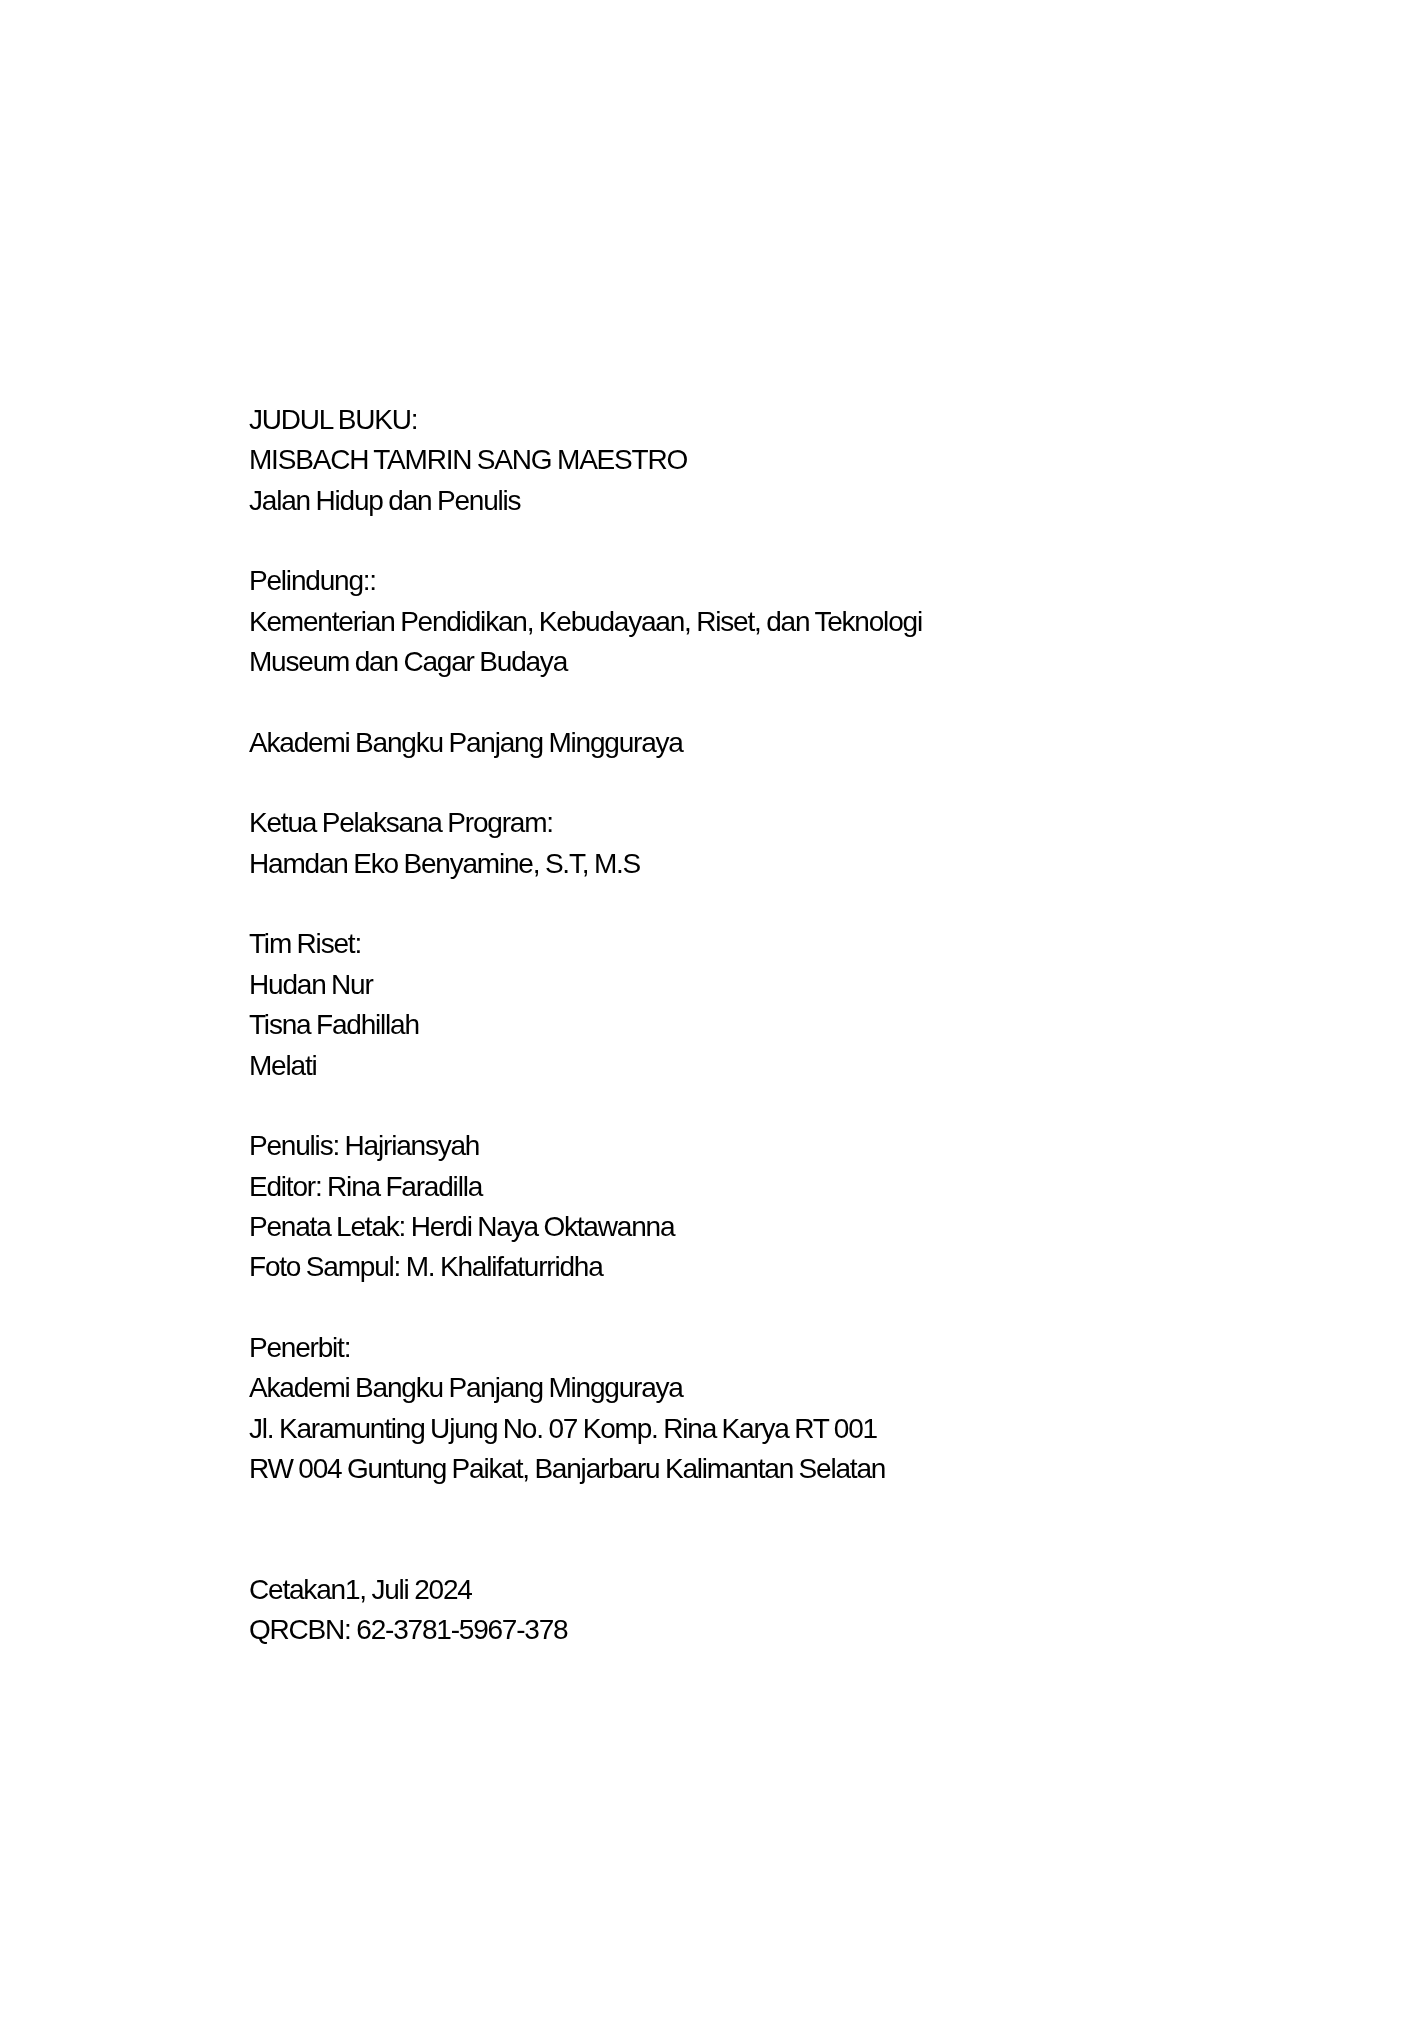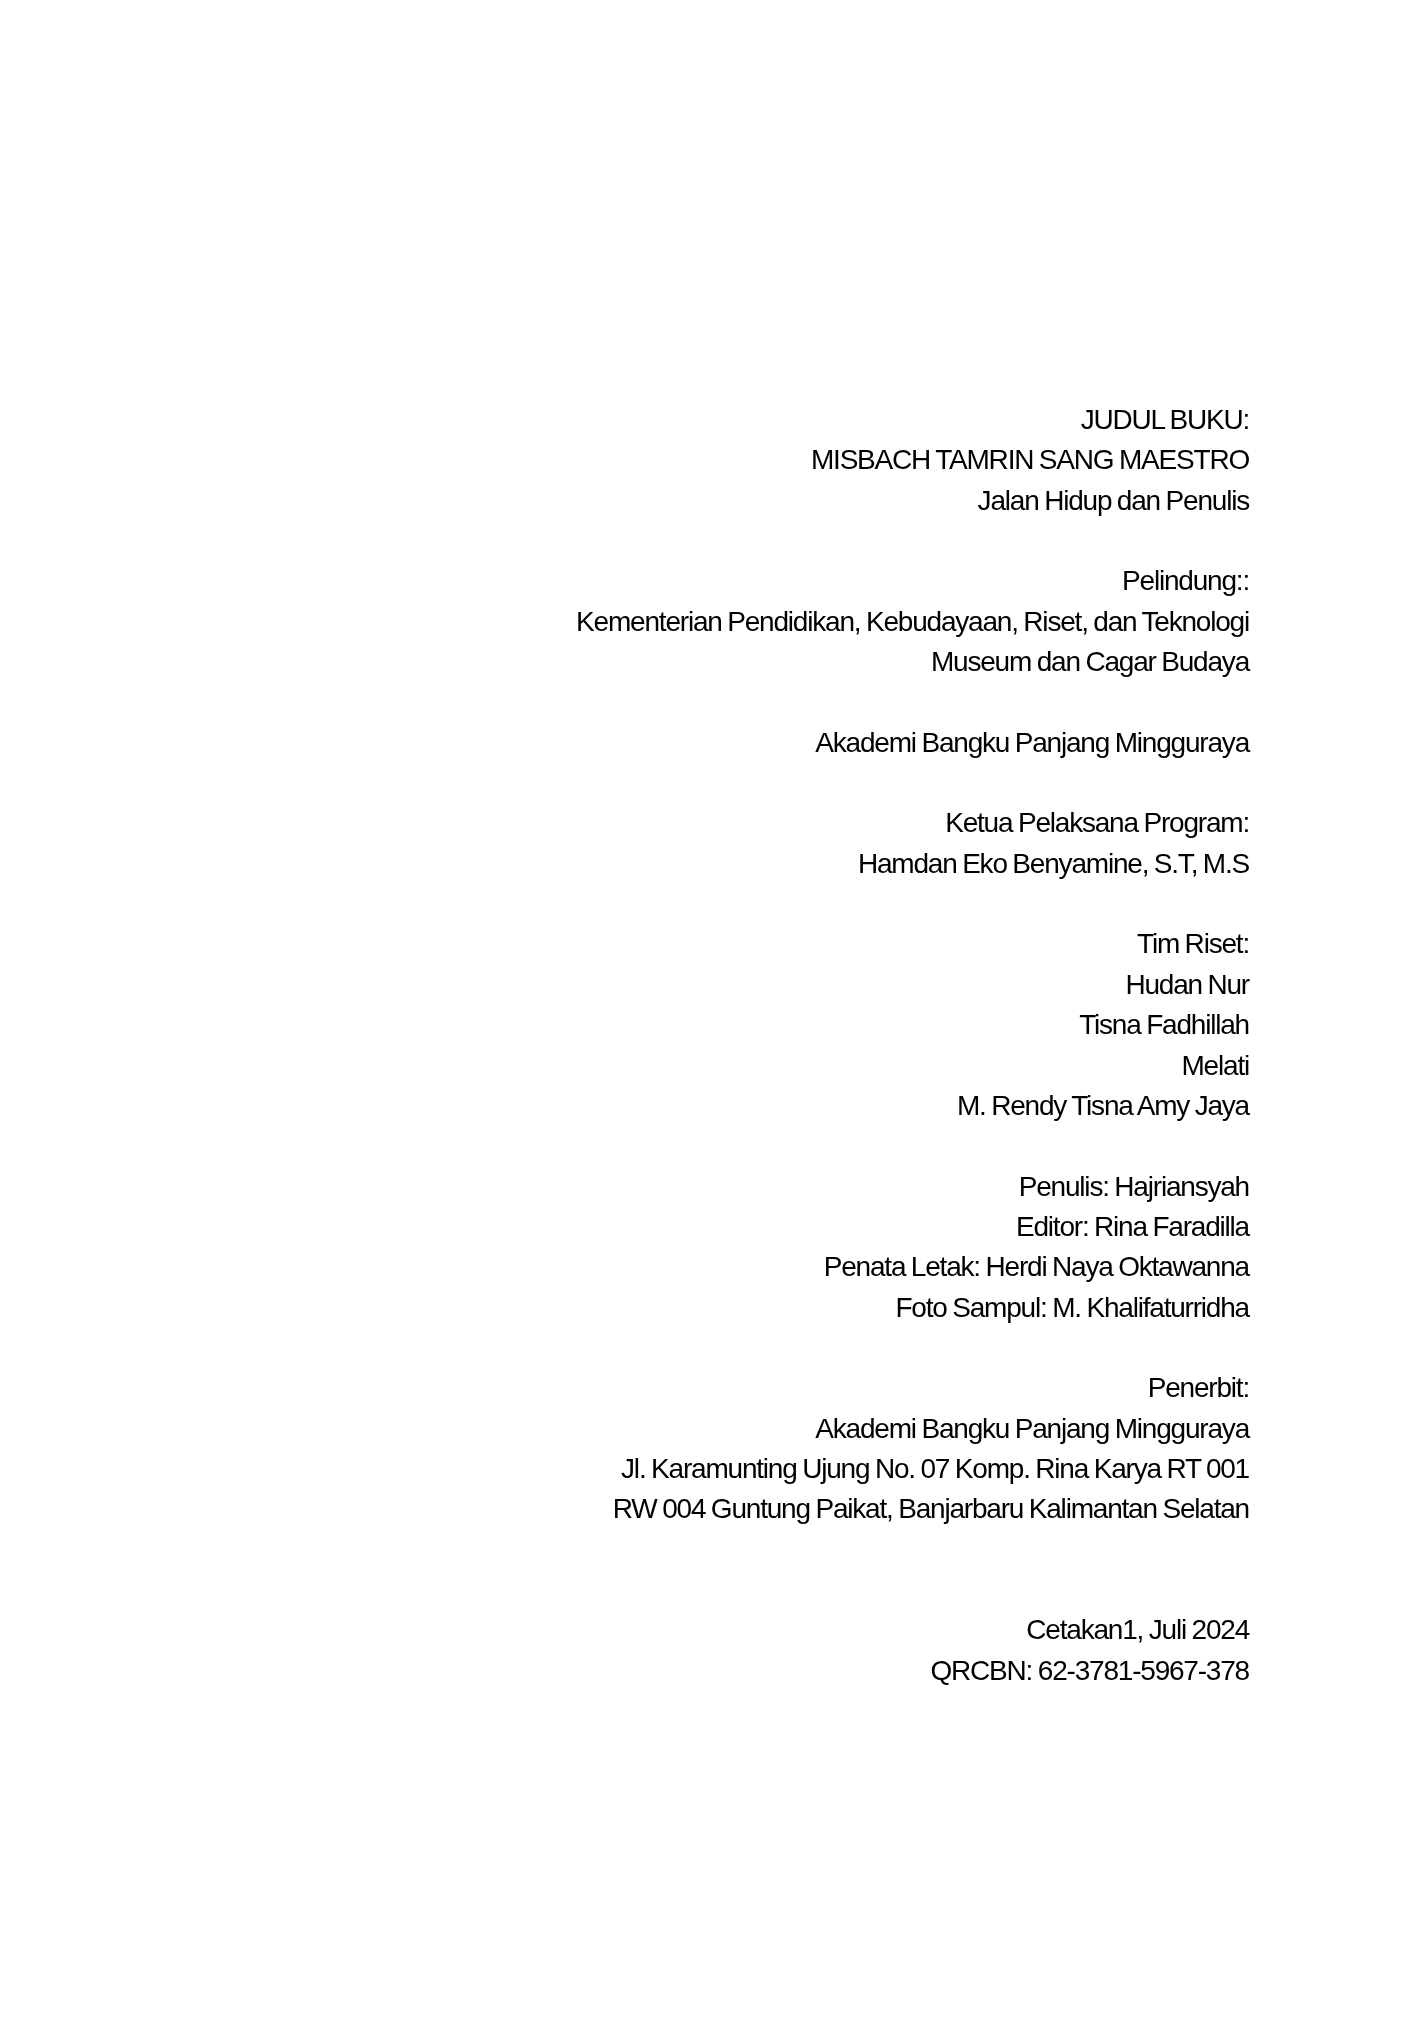--- a/index.html
+++ b/index.html
@@ -22,21 +22,20 @@
       font-size: 28px;
       line-height: 40.35px;
       color: #000000;
       letter-spacing: -1.2px;
       word-spacing: -1px;
     }
     .line {
       display: block;
       white-space: nowrap;
       height: 40.35px;
-      text-align: right;
     }
     .gap {
       display: block;
       height: 40.35px;
     }
     .gap2 {
       display: block;
       height: 80.7px;
     }
   </style>
@@ -68,21 +67,20 @@
     <span class="line">Ketua Pelaksana Program:</span>
     <span class="line">Hamdan Eko Benyamine, S.T, M.S</span>
   </div>
   <span class="gap"></span>
 
   <div>
     <span class="line">Tim Riset:</span>
     <span class="line">Hudan Nur</span>
     <span class="line">Tisna Fadhillah</span>
     <span class="line">Melati</span>
-    <span class="line">M. Rendy Tisna Amy Jaya</span>
   </div>
   <span class="gap"></span>
 
   <div>
     <span class="line">Penulis: Hajriansyah</span>
     <span class="line">Editor: Rina Faradilla</span>
     <span class="line">Penata Letak: Herdi Naya Oktawanna</span>
     <span class="line">Foto Sampul: M. Khalifaturridha</span>
   </div>
   <span class="gap"></span>

